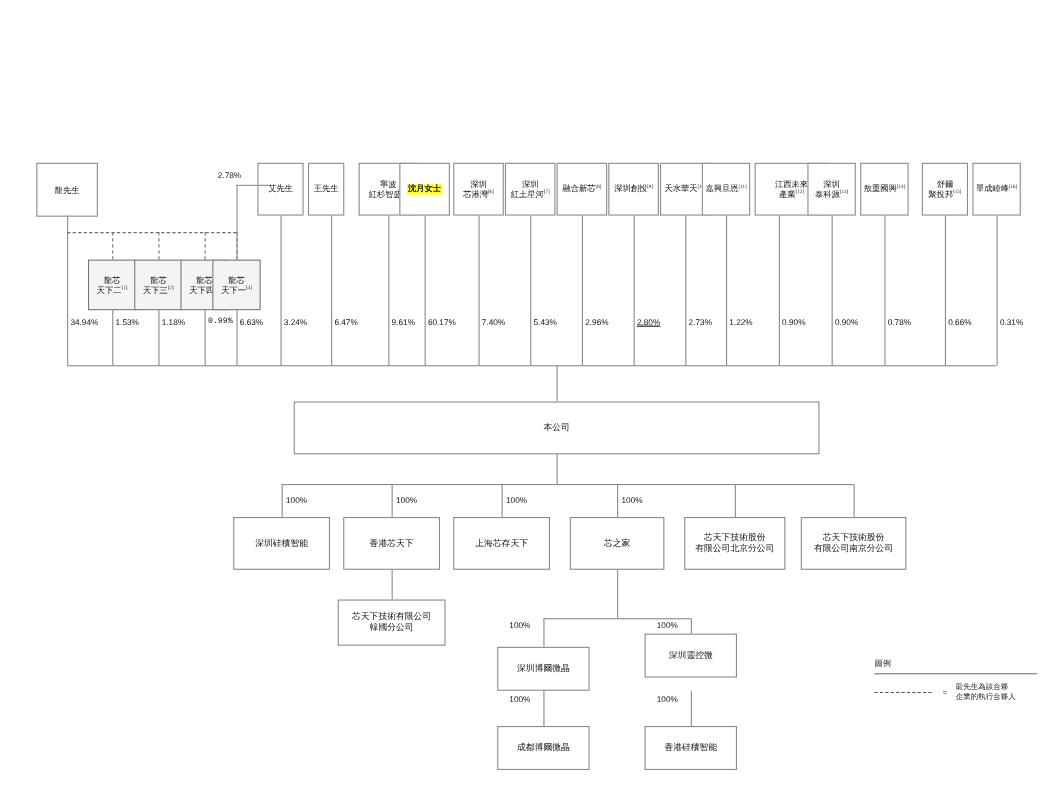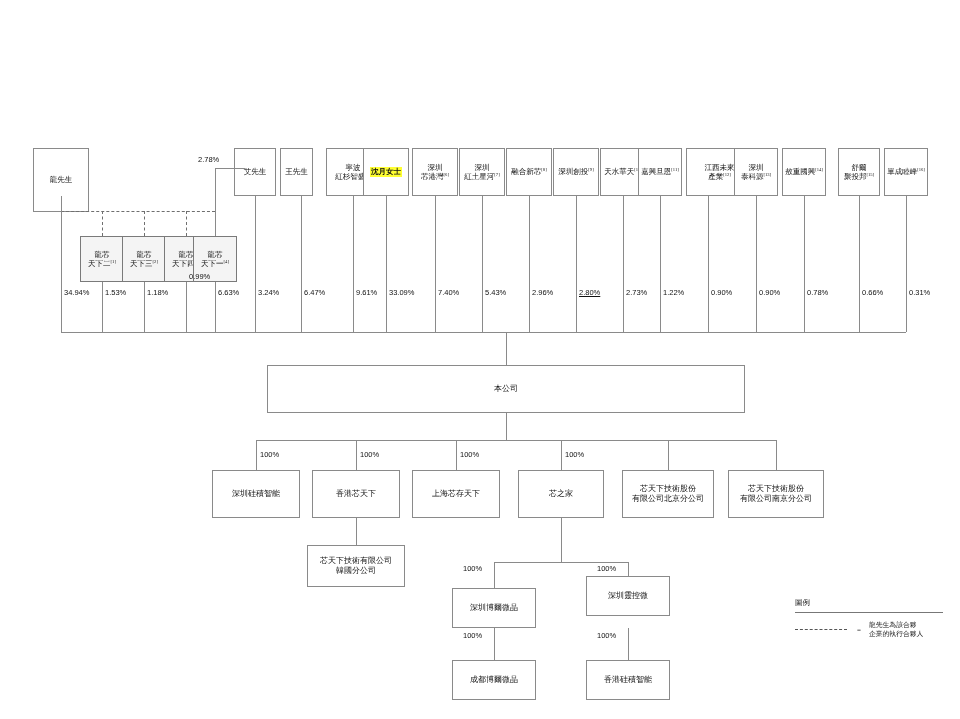--- a/index.html
+++ b/index.html
@@ -58,21 +58,21 @@
   .legend-eq{margin-right:8px;font-size:7px;}
   .legend-text{line-height:1.3;}
 </style>
 </head>
 <body>
 
 <div class="page">
 
 
   <div id="canvas">
-      <div class="box" style="left:33px;top:148px;width:56px;height:64px;">
+      <div class="box" style="left:33px;top:148px;width:56px;height:49px;">
         <span class="lbl">龍先生</span>
       </div>
       <div class="box" style="left:234px;top:148px;width:42px;height:48px;">
         <span class="lbl">艾先生</span>
       </div>
       <div class="box" style="left:280px;top:148px;width:33px;height:48px;font-family:Liberation Serif, serif;">
         <span class="lbl">王先生</span>
       </div>
       <div class="box" style="left:326px;top:148px;width:54px;height:48px;">
         <span class="lbl">寧波<br>紅杉智盛<sup>[5]</sup></span>
@@ -151,26 +151,26 @@
       <div class="v" style="left:623px;top:196px;height:136px;"></div>
       <div class="v" style="left:660px;top:196px;height:136px;"></div>
       <div class="v" style="left:708px;top:196px;height:136px;"></div>
       <div class="v" style="left:756px;top:196px;height:136px;"></div>
       <div class="v" style="left:804px;top:196px;height:136px;"></div>
       <div class="v" style="left:859px;top:196px;height:136px;"></div>
       <div class="v" style="left:906px;top:196px;height:136px;"></div>
       <div class="pct" style="left:64px;top:288px;">34.94%</div>
       <div class="pct" style="left:105px;top:288px;">1.53%</div>
       <div class="pct" style="left:147px;top:288px;">1.18%</div>
-      <div class="pct" style="left:189px;top:272px;">0.99%</div>
+      <div class="pct" style="left:189px;top:289px;font-family:Liberation Mono, monospace;">0.99%</div>
       <div class="pct" style="left:218px;top:288px;">6.63%</div>
       <div class="pct" style="left:258px;top:288px;">3.24%</div>
       <div class="pct" style="left:304px;top:288px;">6.47%</div>
       <div class="pct" style="left:356px;top:288px;">9.61%</div>
-      <div class="pct" style="left:389px;top:288px;">33.09%</div>
+      <div class="pct" style="left:389px;top:288px;">60.17%</div>
       <div class="pct" style="left:438px;top:288px;">7.40%</div>
       <div class="pct" style="left:485px;top:288px;">5.43%</div>
       <div class="pct" style="left:532px;top:288px;">2.96%</div>
       <div class="pct" style="left:579px;top:288px;text-decoration:underline;">2.80%</div>
       <div class="pct" style="left:626px;top:288px;">2.73%</div>
       <div class="pct" style="left:663px;top:288px;">1.22%</div>
       <div class="pct" style="left:711px;top:288px;">0.90%</div>
       <div class="pct" style="left:759px;top:288px;">0.90%</div>
       <div class="pct" style="left:807px;top:288px;">0.78%</div>
       <div class="pct" style="left:862px;top:288px;">0.66%</div>

